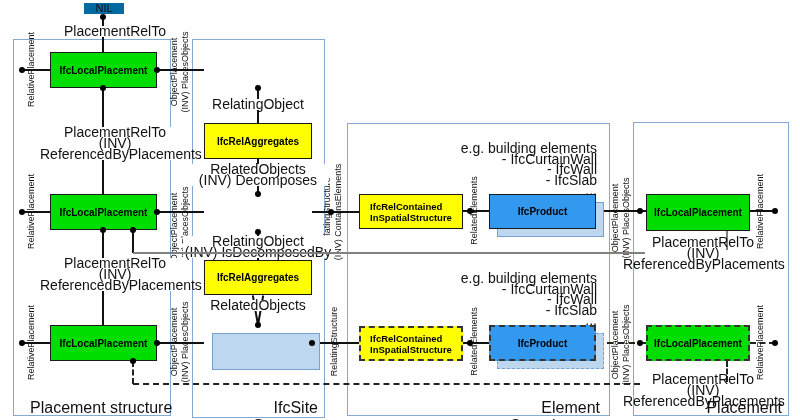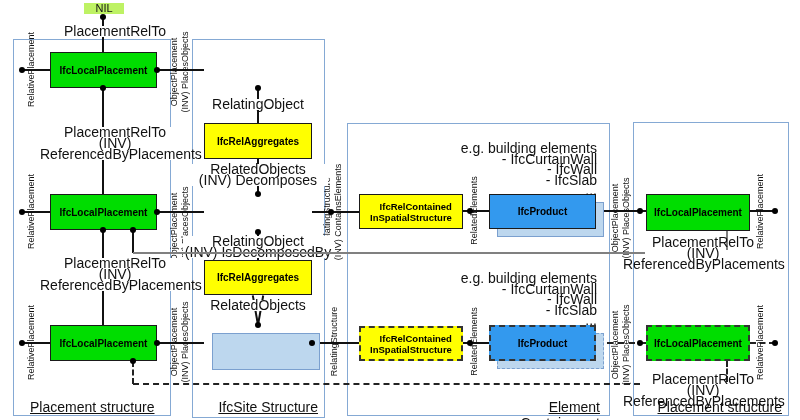--- a/index.html
+++ b/index.html
@@ -1,21 +1,21 @@
 <!DOCTYPE html>
 <html style="--green: #00dd00; --blue: #3399ee; --yellow: #ffff00; --shadow: #bdd7ee; --frame: #85a9d4; --red: #ff0000; --line_gray: #808080;"><head>
 <meta charset="utf-8">
 <style>
   html,body{margin:0;padding:0;background:#fff;}
   #canvas{position:relative;width:800px;height:420px;background:#fff;overflow:hidden;
           font-family:"Liberation Sans",sans-serif;}
   .col{position:absolute;border:1.5px solid var(--frame);background:transparent;}
-  .collabel{position:absolute;font-size:14px;color:#111;text-decoration:underline;}
+  .collabel{position:absolute;font-size:16px;color:#111;}
   .box{position:absolute;display:flex;align-items:center;justify-content:center;
-       text-align:right;font-weight:bold;font-size:10px;color:#000;
+       text-align:left;font-weight:bold;font-size:10px;color:#000;
        border:1.3px solid #1a1a1a;white-space:pre-line;line-height:11px;box-sizing:border-box;}
   .green{background:var(--green);}
   .blue{background:var(--blue);}
   .yellow{background:var(--yellow);}
   .redborder{border:2.5px solid var(--red);}
   .dashedb{border:2px dashed #333;}
   .shadowbox{position:absolute;background:var(--shadow);border:1.2px solid #7ba0cf;box-sizing:border-box;}
   .shadowdash{border:1.5px dashed #7ba0cf;}
   .hline{position:absolute;height:2px;background:#111;}
   .vline{position:absolute;width:2px;background:#111;}
@@ -24,21 +24,21 @@
   .dashh{position:absolute;height:0;border-top:2px dashed #222;}
   .dashv{position:absolute;width:0;border-left:2px dashed #222;}
   .diag{position:absolute;width:1.5px;background:#111;transform-origin:bottom center;}
   .dot{position:absolute;width:6px;height:6px;border-radius:50%;background:#000;}
   .lbl{position:absolute;font-size:14px;color:#111;text-align:center;white-space:pre-line;
        line-height:11px;background:#fff;}
   .lblt{background:transparent;}
   .lblr{text-align:right;background:transparent;}
   .vlbl{position:absolute;font-size:9px;color:#111;text-align:center;white-space:pre-line;
         line-height:11px;transform:rotate(-90deg);background:transparent;}
-  .nil{font-size:11px;background:#bef264;}
+  .nil{font-size:11px;background:#0369a1;}
 </style>
 </head>
 <body>
 
 <div id="canvas">
 
   <div class="col" style="left:13px;top:39px;width:156px;height:375px;"></div>
   <div class="col" style="left:192px;top:39px;width:131px;height:377px;"></div>
   <div class="col" style="left:347px;top:123px;width:261px;height:291px;"></div>
   <div class="col" style="left:633px;top:122px;width:154px;height:292px;"></div>

